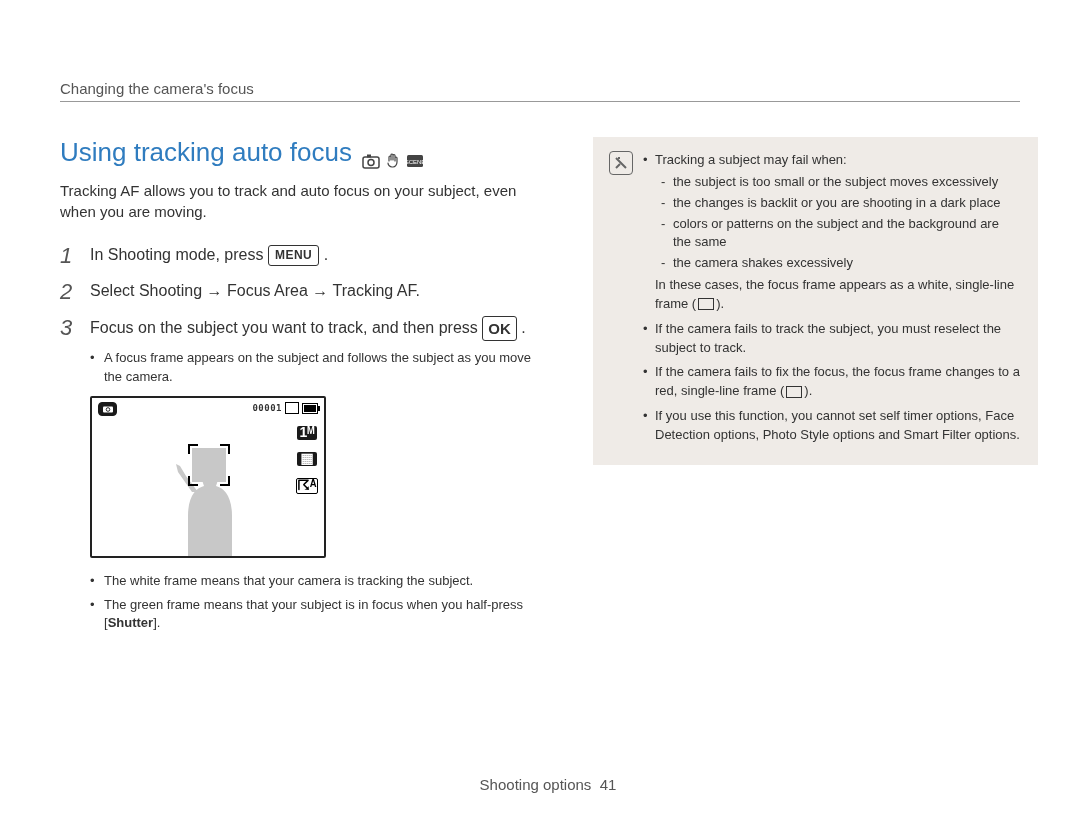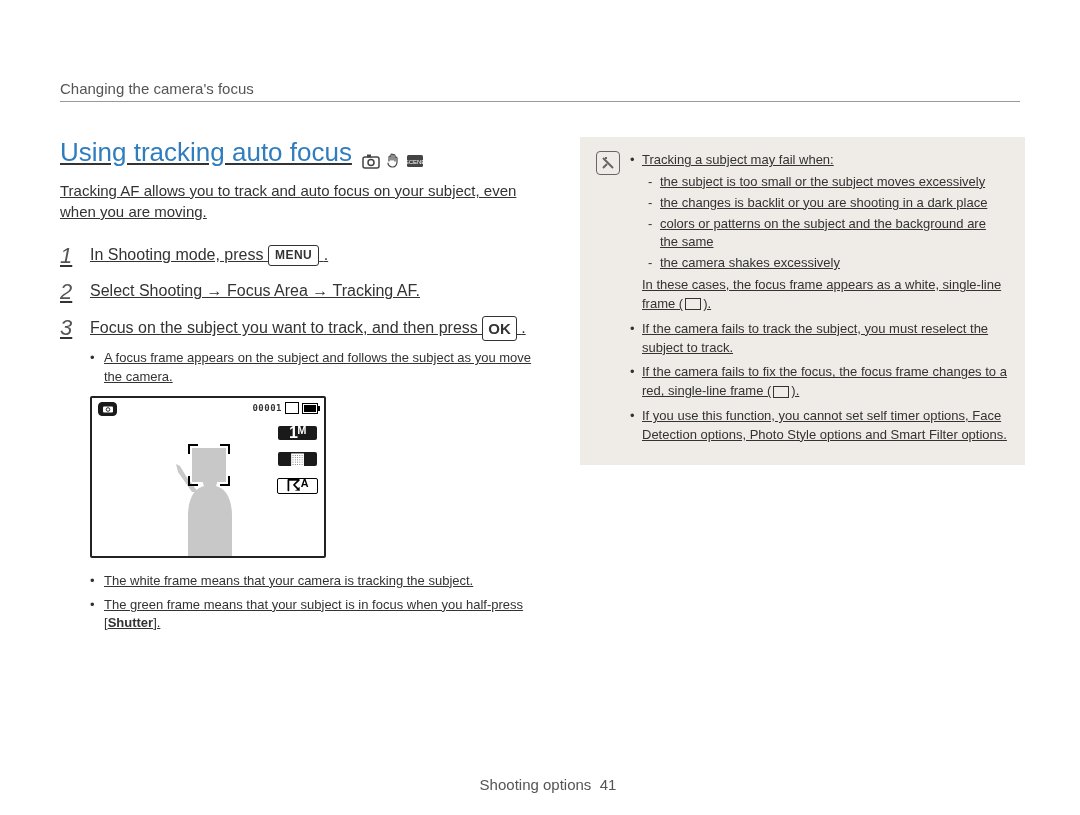--- a/index.html
+++ b/index.html
@@ -19,22 +19,21 @@
       color: #555;
       margin-bottom: 4px;
     }
     .header-rule {
       height: 1px;
       background: #999;
       margin-bottom: 35px;
     }
     .columns {
       display: flex;
-      gap: 45px;
-      text-decoration: underline;
+      gap: 58px;
     }
     .left-col {
       width: 475px;
       flex: none;
     }
     .right-col {
       width: 445px;
       flex: none;
     }
     .section-title {
@@ -199,26 +198,26 @@
     .screen-side {
       position: absolute;
       right: 6px;
       top: 28px;
       display: flex;
       flex-direction: column;
       gap: 12px;
       align-items: center;
     }
     .side-indicator {
-      font-size: 16px;
+      font-size: 14px;
       font-weight: bold;
       background: #1a1a1a;
       color: #fff;
       border-radius: 2px;
-      width: 39px;
+      width: 20px;
       height: 14px;
       display: inline-flex;
       align-items: center;
       justify-content: center;
     }
     .side-indicator.light {
       background: #fff;
       color: #000;
       border: 1px solid #000;
     }

